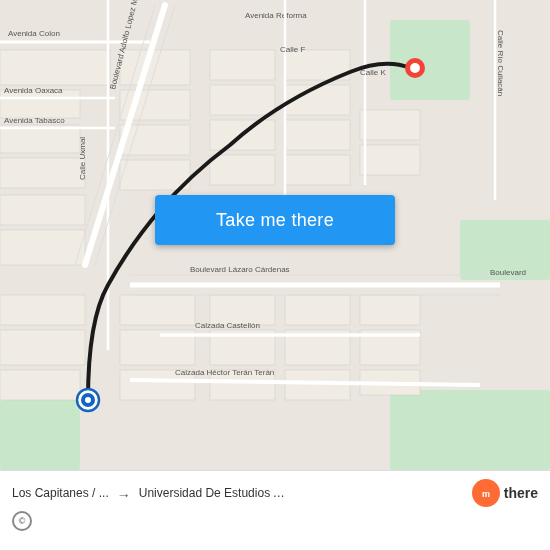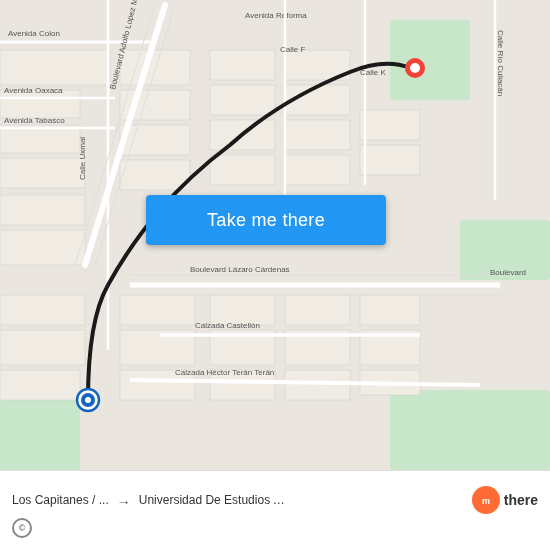--- a/index.html
+++ b/index.html
@@ -26,21 +26,21 @@
       position: absolute;
       top: 0; left: 0;
       width: 100%;
       height: 100%;
     }
 
     
     .take-me-btn {
       position: absolute;
       top: 195px;
-      left: 146px;
+      left: 155px;
       width: 240px;
       height: 50px;
       background: #2196F3;
       border: none;
       border-radius: 4px;
       color: white;
       font-size: 18px;
       font-weight: 500;
       cursor: pointer;
       letter-spacing: 0.3px;
@@ -48,21 +48,20 @@
     }
 
     
     #bottom-bar {
       position: absolute;
       bottom: 0;
       width: 550px;
       height: 80px;
       background: white;
       display: flex;
-      align-items: center;
       padding: 0 12px;
       border-top: 1px solid #ddd;
     }
 
     .osm-logo {
       width: 20px;
       height: 20px;
       border-radius: 50%;
       background: white;
       border: 2px solid #888;

